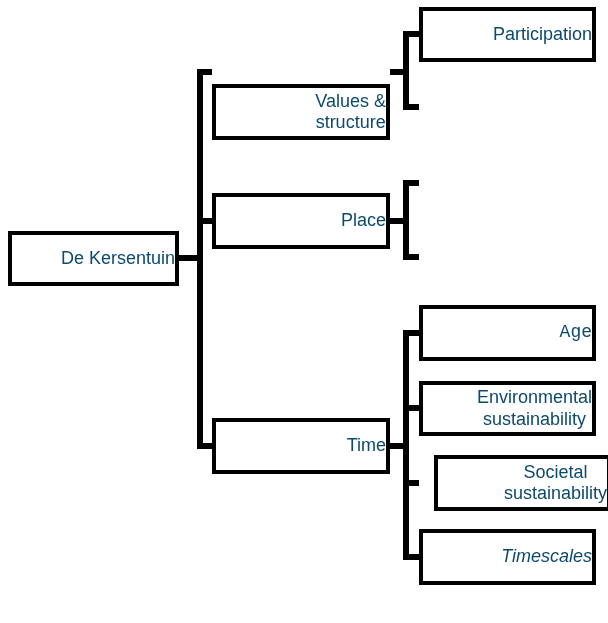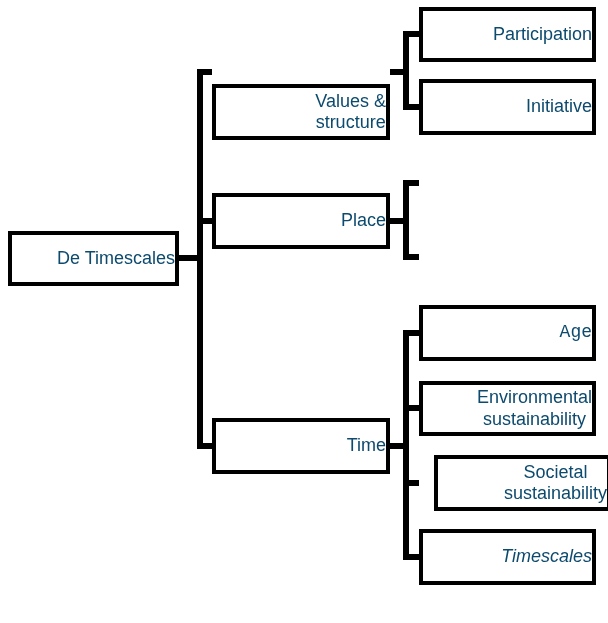--- a/index.html
+++ b/index.html
@@ -84,39 +84,36 @@
   <div class="line c-g1-s1"></div>
 
   <div class="line c-g2-in"></div>
   <div class="line c-g2-vert"></div>
   <div class="line c-g2-s0"></div>
   <div class="line c-g2-s1"></div>
   <div class="line c-g2-s2"></div>
   <div class="line c-g2-s3"></div>
 
   <div class="node n-root">
-    <span class="lbl">De Timescales</span>
+    <span class="lbl">De Kersentuin</span>
   </div>
 
   <div class="node n-b0">
     <span class="lbl">Values &amp;
 structure</span>
   </div>
   <div class="node n-b1">
     <span class="lbl">Place</span>
   </div>
   <div class="node n-b2">
     <span class="lbl">Time</span>
   </div>
 
   <div class="node n-l0">
     <span class="lbl">Participation</span>
-  </div>
-  <div class="node n-l1">
-    <span class="lbl">Initiative</span>
   </div>
   <div class="node n-l4">
     <span class="lbl">Age</span>
   </div>
   <div class="node n-l5">
     <span class="lbl">Environmental
 sustainability</span>
   </div>
   <div class="node n-l6">
     <span class="lbl">Societal

